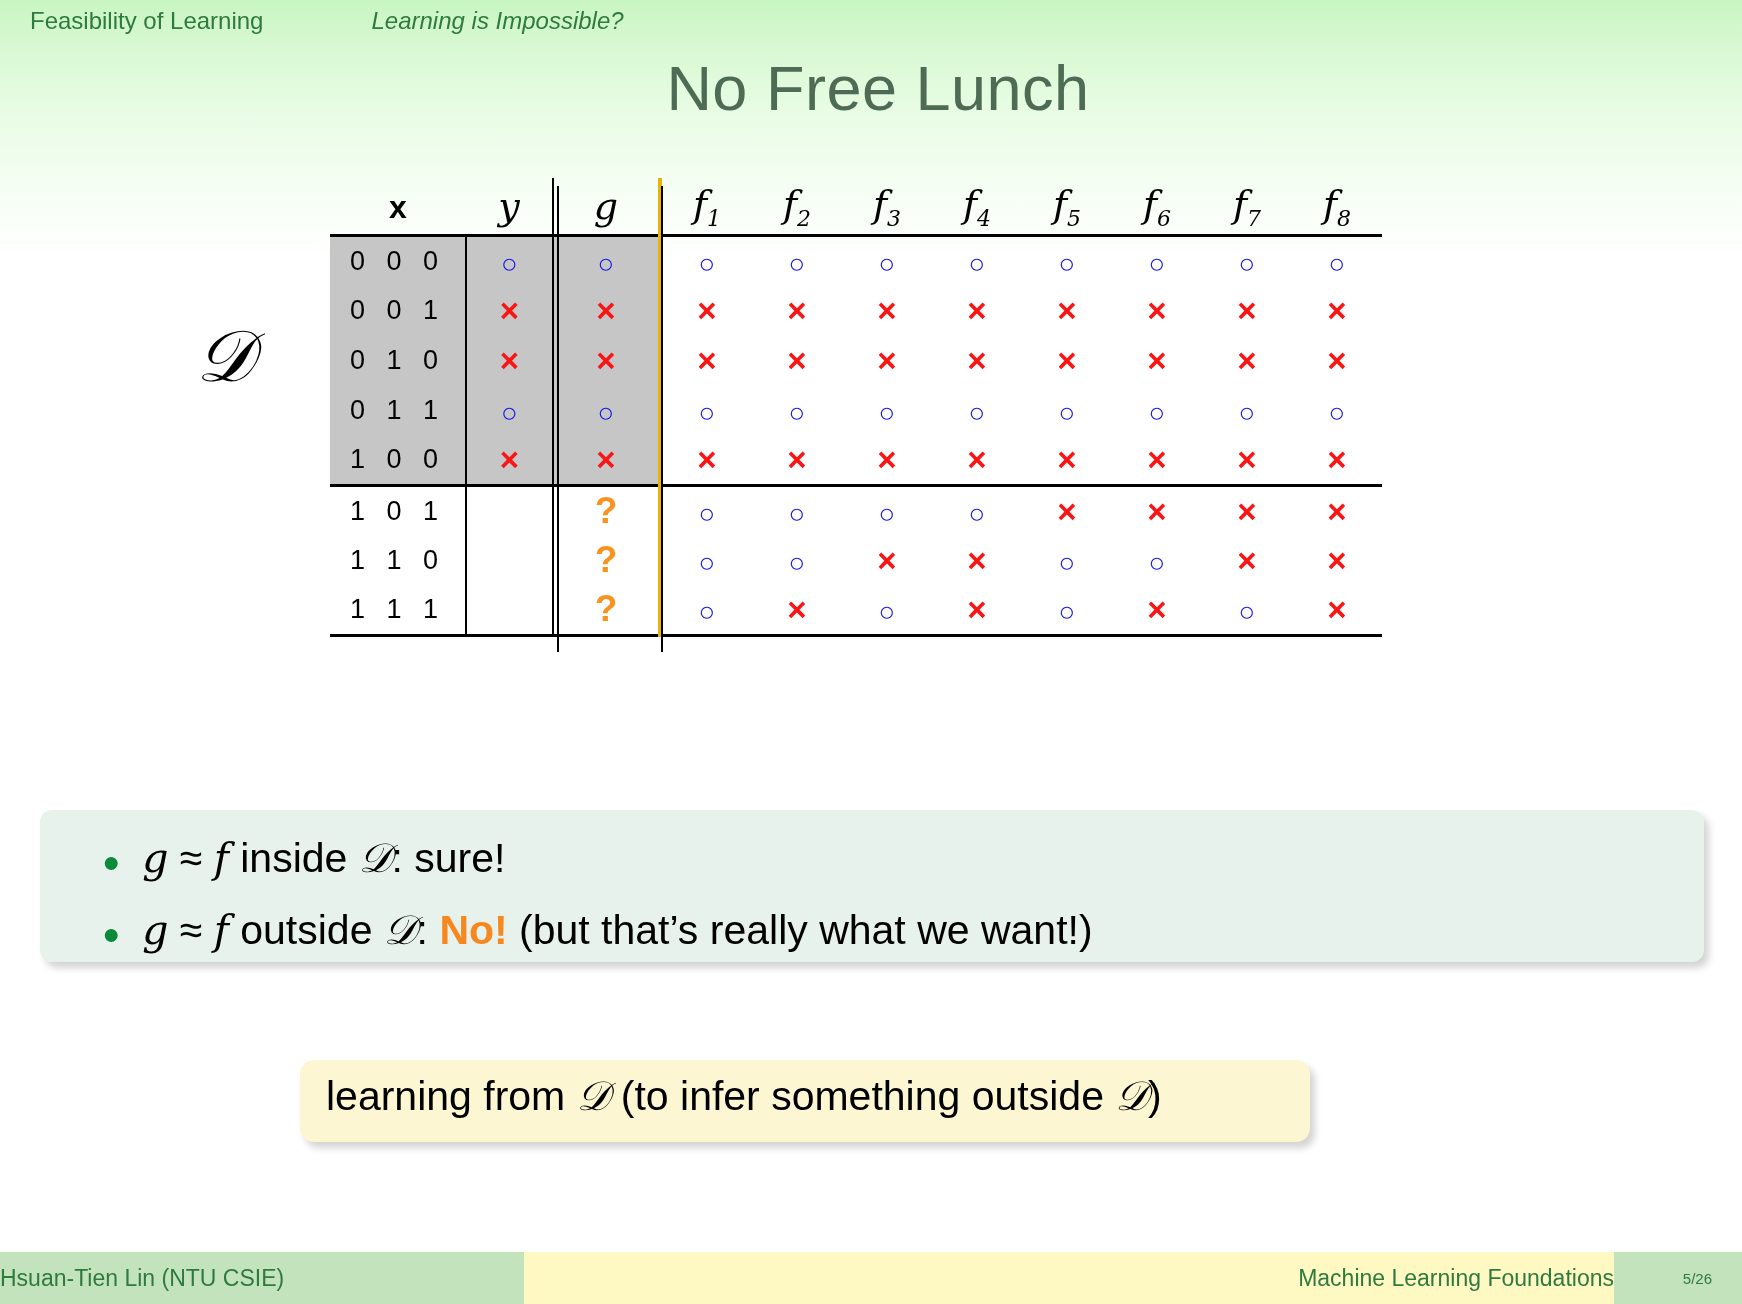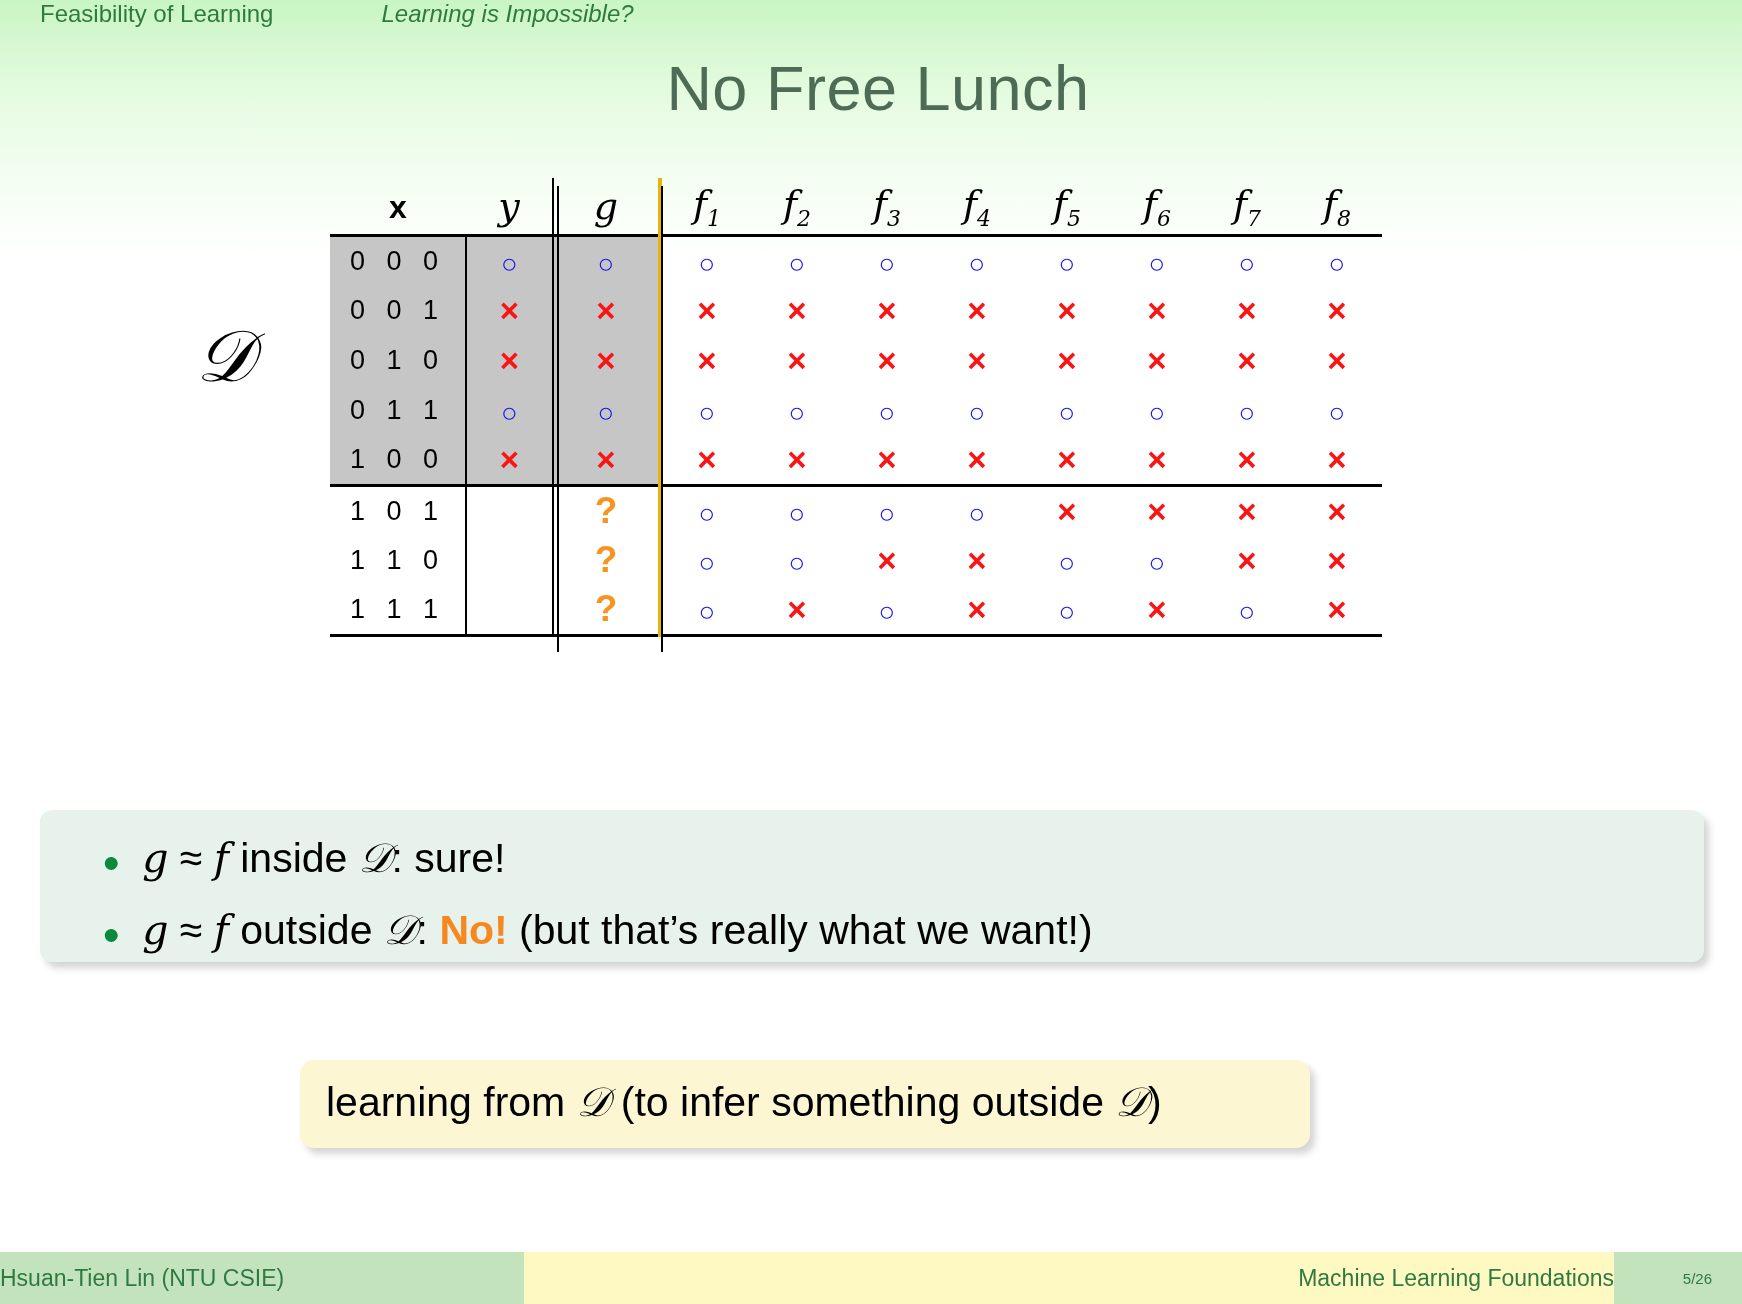--- a/index.html
+++ b/index.html
@@ -24,21 +24,21 @@
     background: linear-gradient(to bottom, #c8f5c2 0px, #d6f8d0 40px, #e8fce4 110px, #f4fef2 180px, #ffffff 260px, #ffffff 100%);
   }
 
   
   #header {
     position: absolute;
     left: 0; top: 0;
     width: 1426px;
     height: 42px;
     display: flex;
-    margin-left: 10px;
+    align-items: center;
   }
   .crumb {
     color: #2f7a3f;
     font-size: 24px;
     white-space: nowrap;
   }
   #crumb-section { margin-left: 30px; }
   #crumb-sub {
     margin-left: 108px;
     font-style: italic;
@@ -160,21 +160,21 @@
 
   
   #callout {
     position: absolute;
     left: 300px;
     top: 1060px;
     width: 1010px;
     background: #fcf7d2;
     border-radius: 14px;
     box-shadow: 5px 6px 7px rgba(0,0,0,.17);
-    padding: 16px 26px 20px 26px;
+    padding: 10px 26px 20px 26px;
     box-sizing: border-box;
   }
   .callout-line {
     font-size: 41px;
     color: #000;
     line-height: 1.28;
     white-space: nowrap;
   }
   .underline-red {
     border-bottom: 4px solid #e01b1b;

